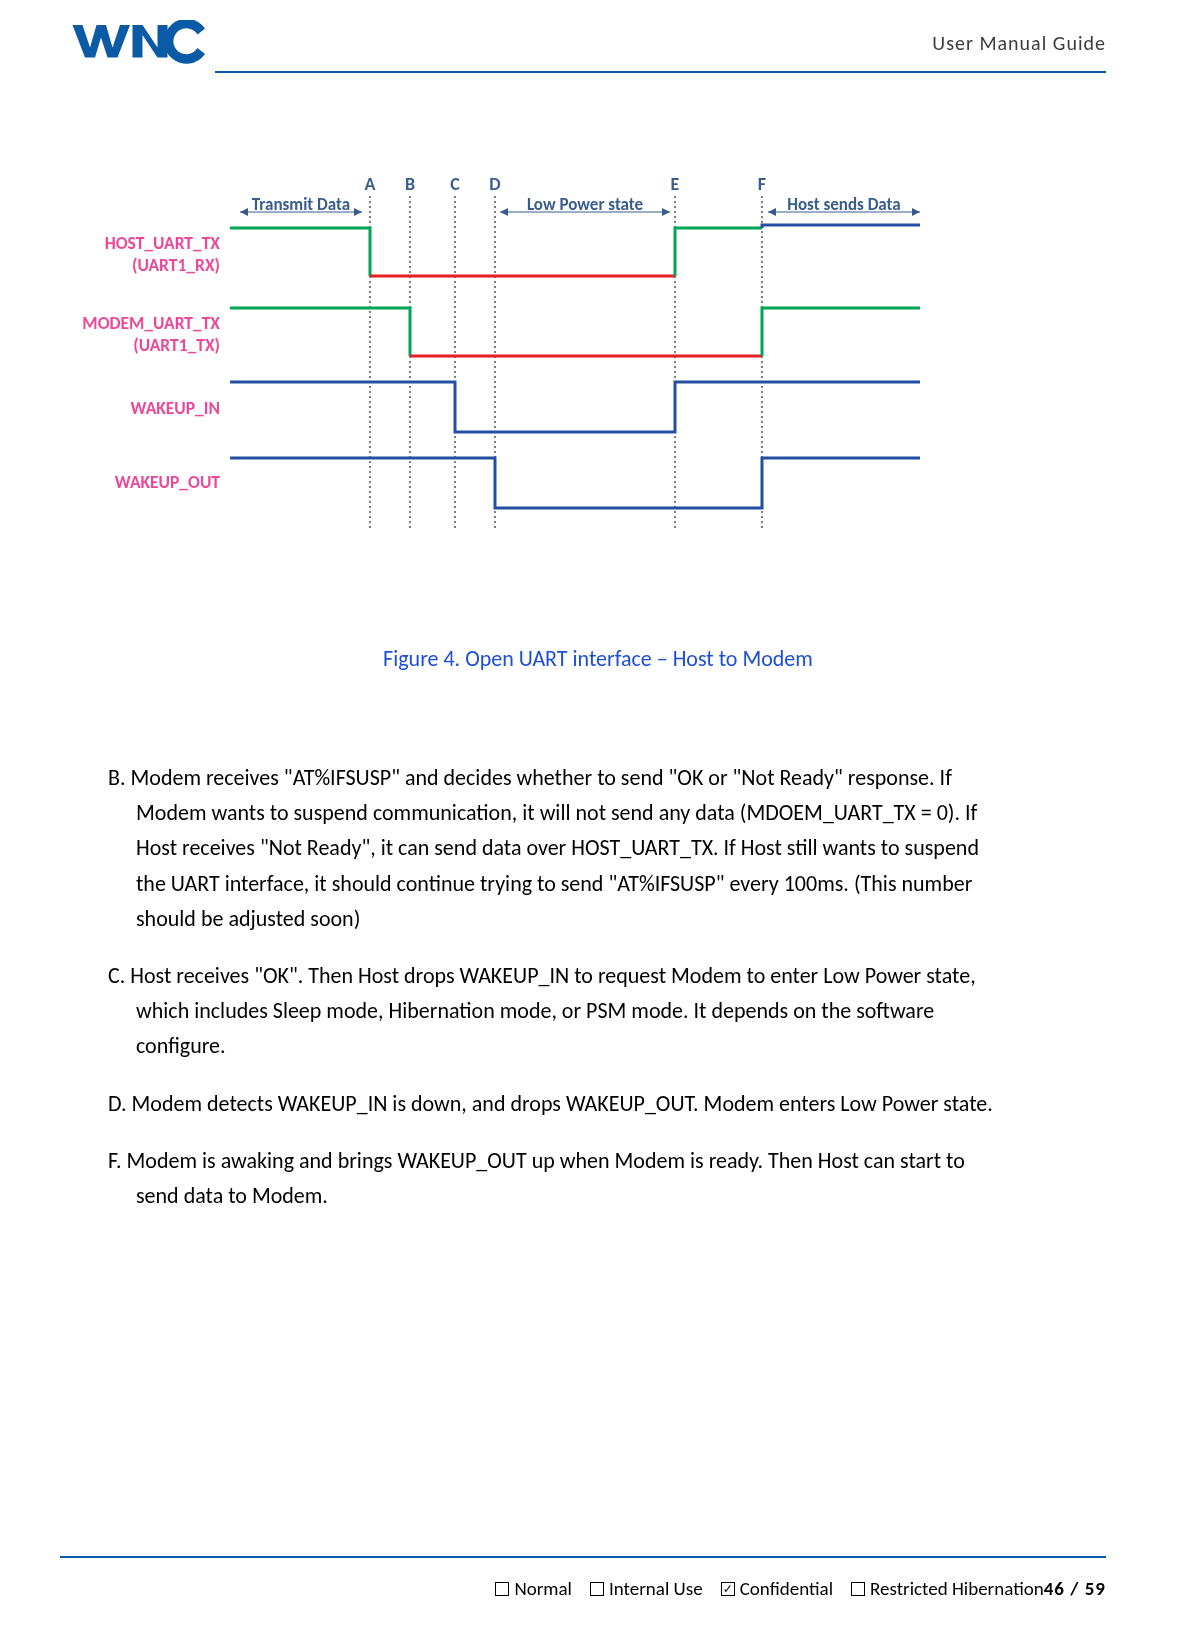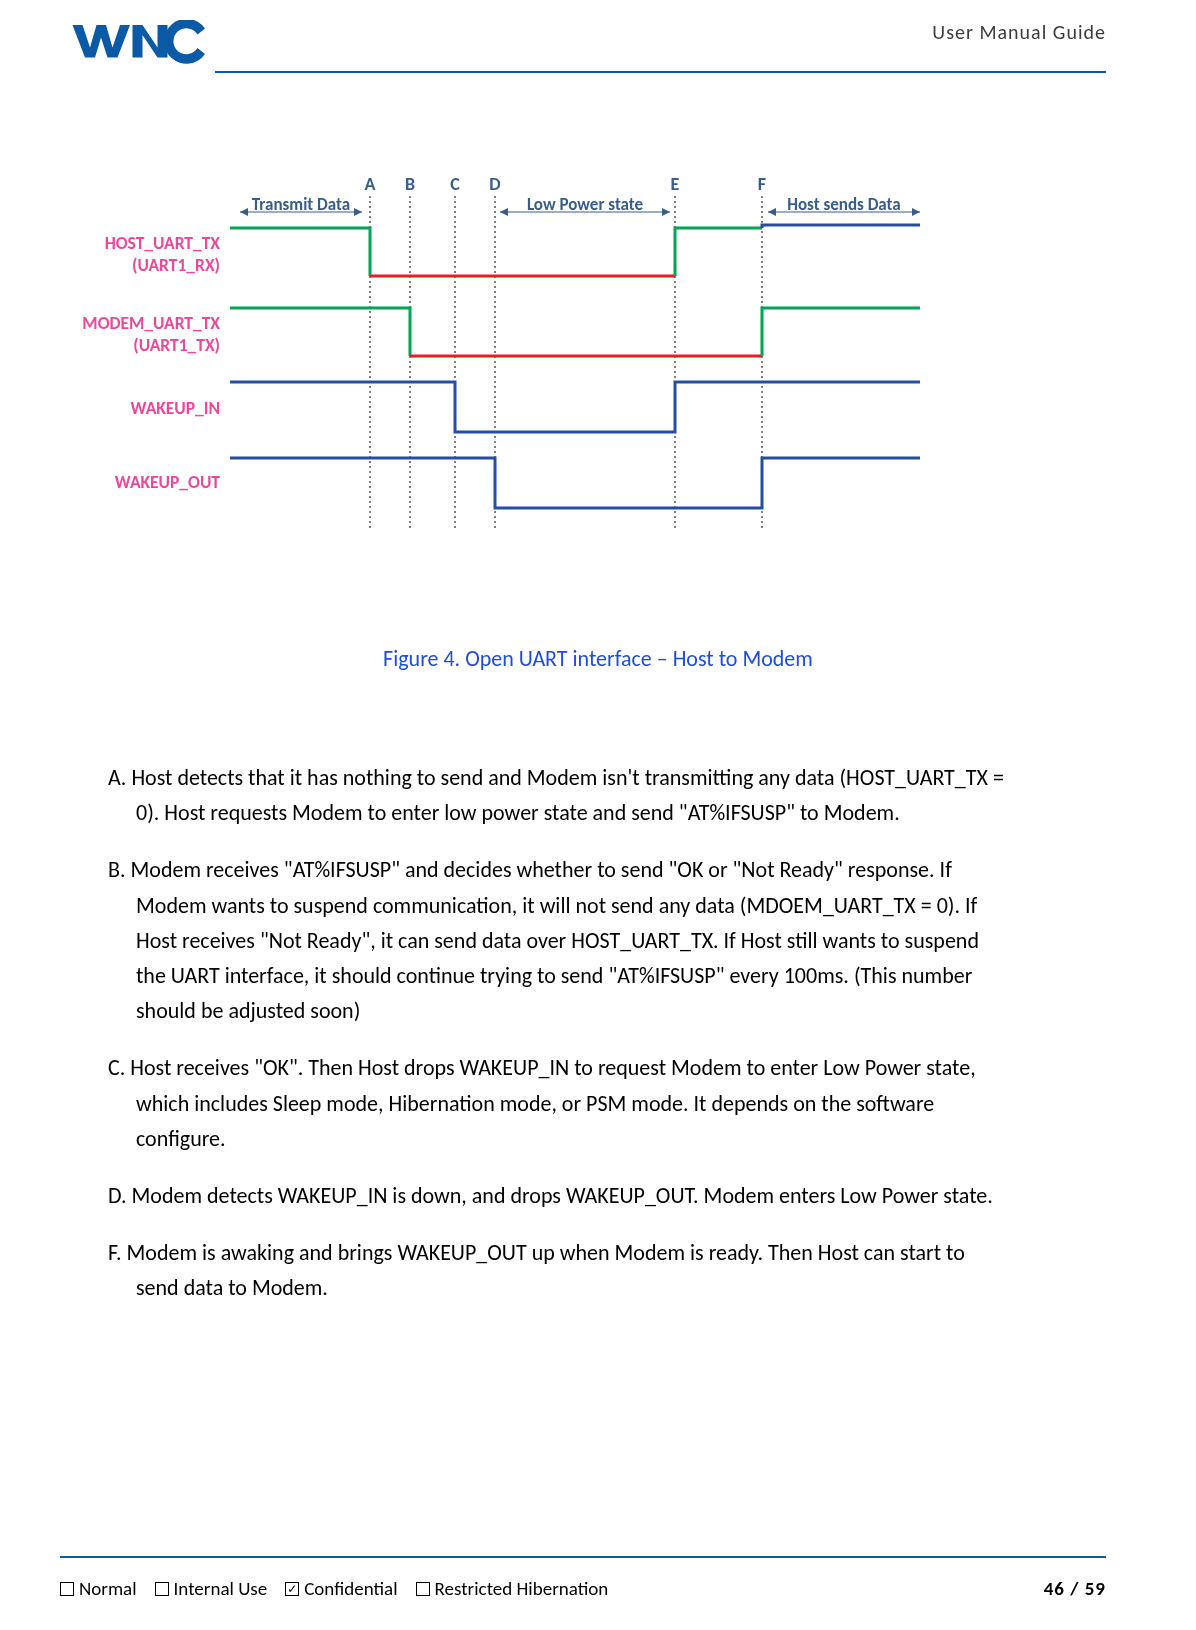--- a/index.html
+++ b/index.html
@@ -7,21 +7,21 @@
       width: 1196px;
       height: 1630px;
       font-family: Calibri, Arial, sans-serif;
       background: #fff;
       position: relative;
       color: #000;
     }
     .header {
       display: flex;
       justify-content: space-between;
-      align-items: flex-start;
+      align-items: center;
       padding: 20px 90px 0 70px;
     }
     .logo { display: flex; align-items: center; }
     .logo svg { width: 140px; height: 45px; }
     .header-right {
       flex: 1;
       margin-left: 40px;
       text-align: right;
       font-size: 20px;
       color: #3c3c3c;
@@ -82,24 +82,24 @@
       position: absolute;
       bottom: 72px;
       left: 60px;
       right: 90px;
       border: none;
       border-top: 2.5px solid #0b5aa5;
     }
     .footer {
       position: absolute;
       bottom: 30px;
-      left: 60px;
+      left: 49px;
       right: 90px;
       display: flex;
-      justify-content: space-between;
+      justify-content: flex-end;
       align-items: center;
       font-size: 19px;
     }
     .classif { display: flex; gap: 18px; }
     .chk { display: inline-flex; align-items: center; gap: 5px; }
     .box { width: 14px; height: 14px; border: 1.5px solid #000; display: inline-flex; align-items: center; justify-content: center; font-size: 12px; }
     .pagenum { font-weight: bold; letter-spacing: 1px; }
   </style>
 </head>
 <body>
@@ -178,21 +178,20 @@
 
     <g stroke="#244ea2" stroke-width="3" fill="none">
       <polyline points="130,288 395,288 395,338 662,338 662,288 820,288"></polyline>
     </g>
   </svg>
 </div>
 
 <div class="figure-caption">Figure 4.  Open UART interface – Host to Modem</div>
 
 <div class="para-block">
-  <p class="para">A. Host detects that it has nothing to send and Modem isn't transmitting any data (HOST_UART_TX = 0). Host requests Modem to enter low power state and send "AT%IFSUSP" to Modem.</p>
   <p class="para">B. Modem receives "AT%IFSUSP" and decides whether to send "OK or "Not Ready" response. If Modem wants to suspend communication, it will not send any data (MDOEM_UART_TX = 0). If Host receives "Not Ready", it can send data over HOST_UART_TX. If Host still wants to suspend the UART interface, it should continue trying to send "AT%IFSUSP" every 100ms. (This number should be adjusted soon)</p>
   <p class="para">C. Host receives "OK". Then Host drops WAKEUP_IN to request Modem to enter Low Power state, which includes Sleep mode, Hibernation mode, or PSM mode. It depends on the software configure.</p>
   <p class="para">D. Modem detects WAKEUP_IN is down, and drops WAKEUP_OUT. Modem enters Low Power state.</p>
   <p class="para">F. Modem is awaking and brings WAKEUP_OUT up when Modem is ready. Then Host can start to send data to Modem.</p>
 </div>
 
 <hr class="footer-hr">
 <div class="footer">
   <div class="classif">
     <span class="chk">

